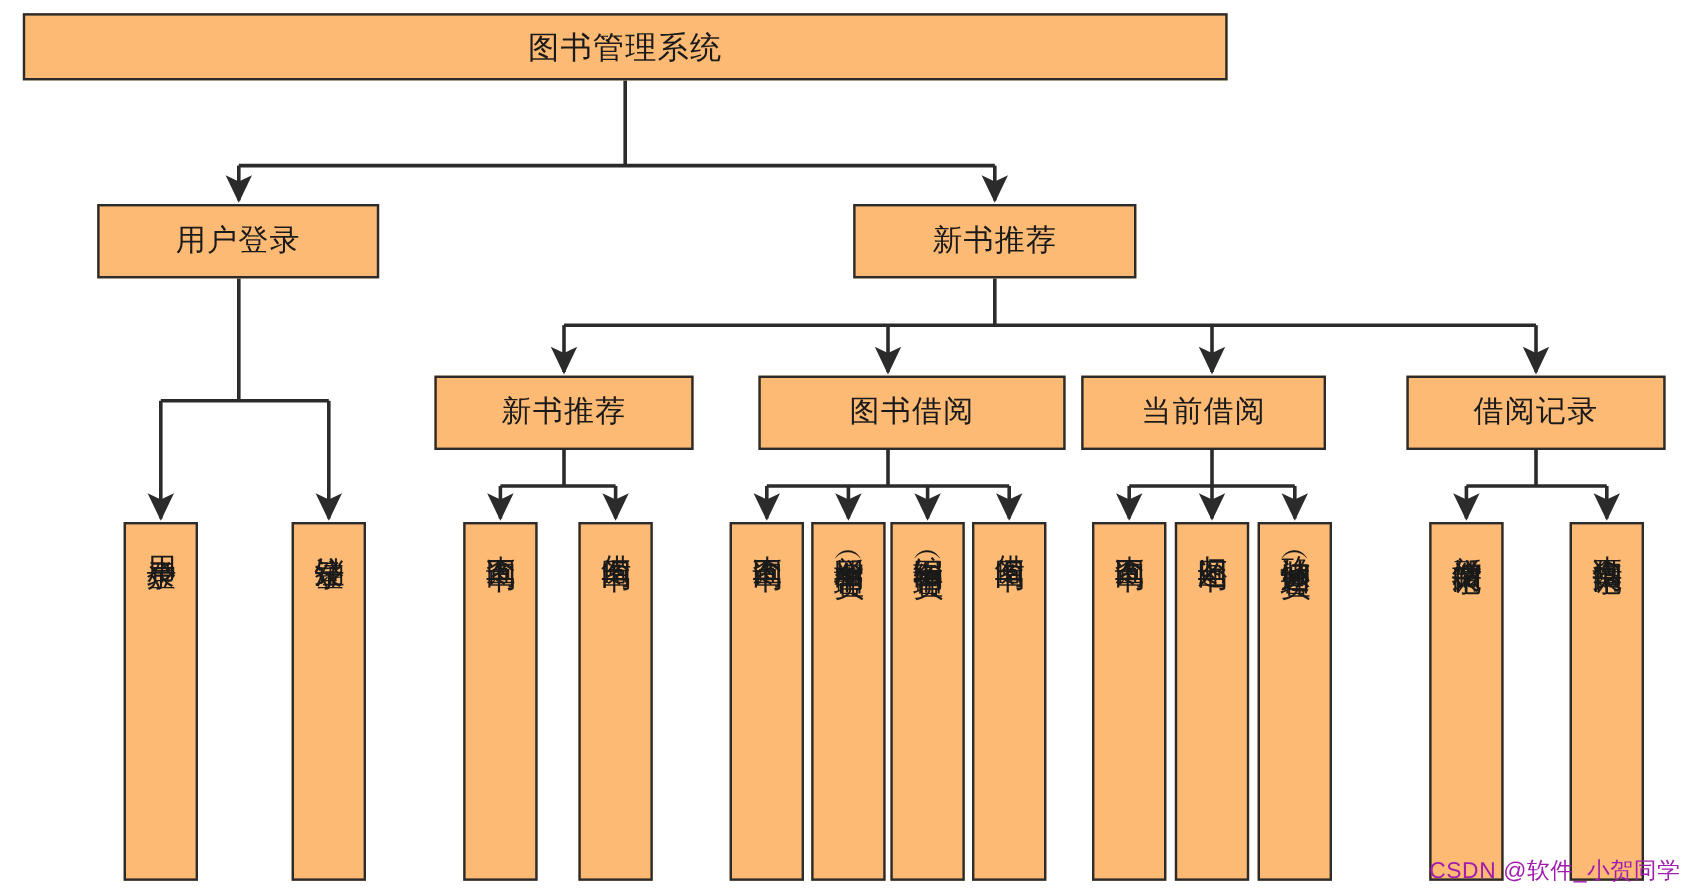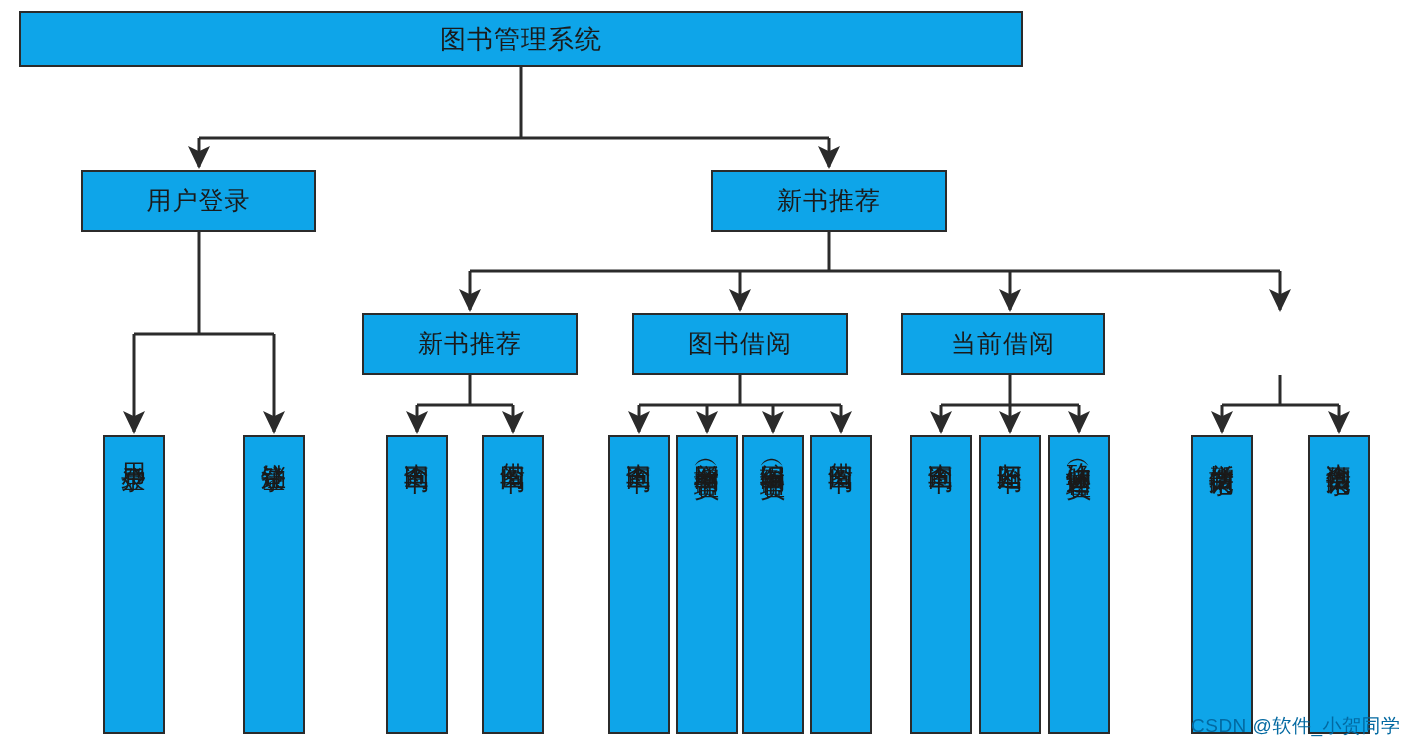--- a/index.html
+++ b/index.html
@@ -23,21 +23,21 @@
     left: 0;
     top: 0;
     width: 1405px;
     height: 747px;
     pointer-events: none;
   }
   .node {
     position: absolute;
     box-sizing: border-box;
     border: 2.5px solid #2b2b2b;
-    background: #0ea5e9;
+    background: #fdba74;
     display: flex;
     align-items: center;
     justify-content: center;
     color: #1a1a1a;
     z-index: 2;
   }
   .node-h {
     font-size: 25px;
     letter-spacing: 1px;
     line-height: 1.1;
@@ -60,21 +60,21 @@
     color: #1a1a1a;
     display: block;
     text-align: left;
     max-height: 288px;
   }
   #watermark {
     position: absolute;
     left: 1191px;
     top: 713px;
     font-size: 19px;
-    color: #0369a1;
+    color: #a21caf;
     white-space: nowrap;
     letter-spacing: 0.5px;
     z-index: 5;
   }
 </style>
 </head>
 <body>
 
 <div id="canvas">
 
@@ -137,26 +137,29 @@
   <div class="node node-h" style="left:81px; top:170px; width:235px; height:62px;">
     <span>用户登录</span>
   </div>
   <div class="node node-h" style="left:711px; top:170px; width:236px; height:62px;">
     <span>新书推荐</span>
   </div>
 
   <div class="node node-h" style="left:362px; top:313px; width:216px; height:62px;">
     <span>新书推荐</span>
   </div>
-  <div class="node node-h" style="left:632px; top:313px; width:216px; height:62px;">
+  <div class="node node-h" style="left:632px; top:313px; width:256px; height:62px;">
     <span>图书借阅</span>
   </div>
   <div class="node node-h" style="left:901px; top:313px; width:204px; height:62px;">
     <span>当前借阅</span>
   </div>
+  <div class="node node-h" style="left:1172px; top:313px; width:216px; height:62px;">
+    <span>借阅记录</span>
+  </div>
 
   <div class="node node-leaf" style="left:103px; top:435px; width:62px; height:299px;">
     <span class="vtext">用户登录</span>
   </div>
   <div class="node node-leaf" style="left:243px; top:435px; width:62px; height:299px;">
     <span class="vtext">注销登录</span>
   </div>
 
   <div class="node node-leaf" style="left:386px; top:435px; width:62px; height:299px;">
     <span class="vtext">查询图书</span>

